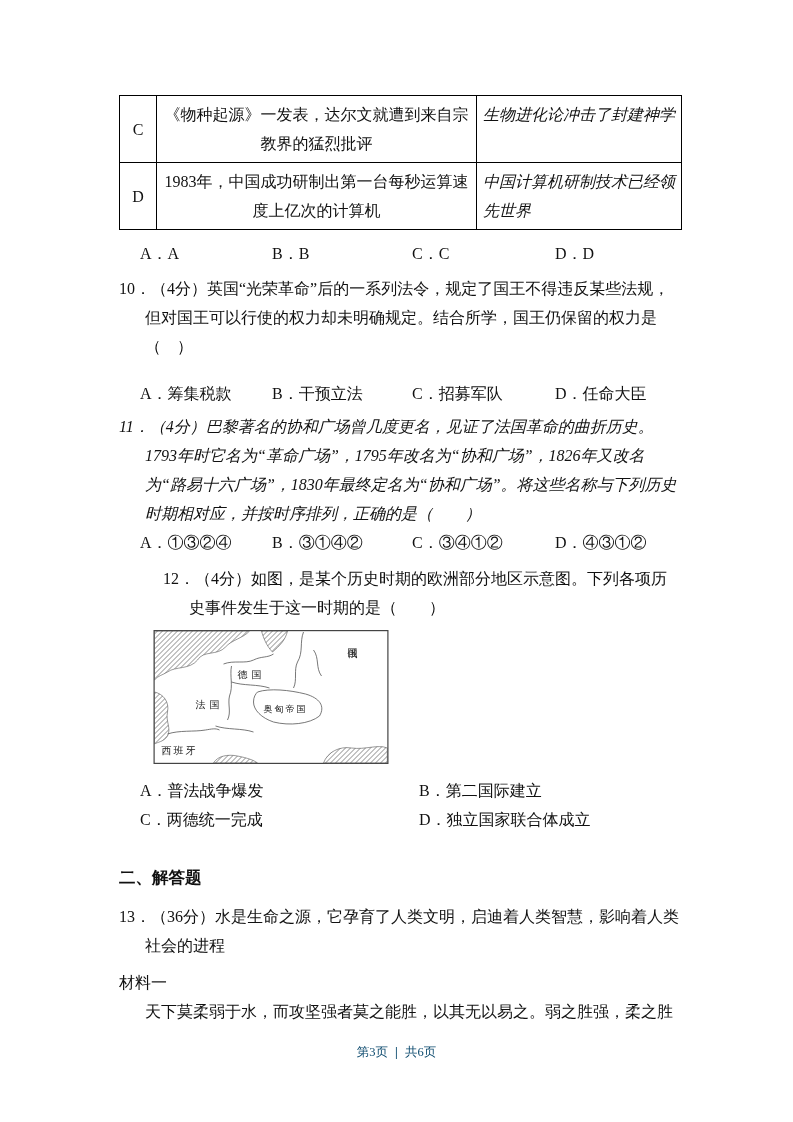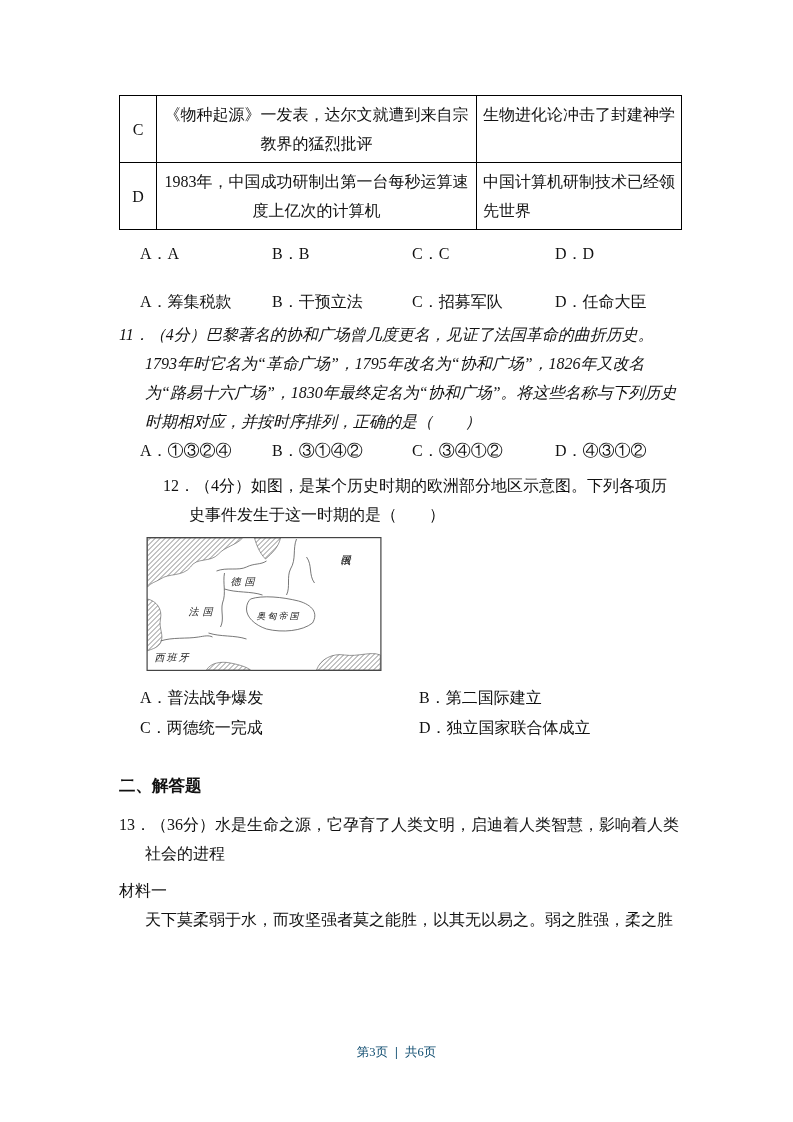--- a/index.html
+++ b/index.html
@@ -20,21 +20,21 @@
     left: 119px;
     top: 95px;
     width: 562px;
   }
 
   
   table.qtable { border-collapse: collapse; width: 562px; table-layout: fixed; }
   table.qtable td { border: 1px solid #000; padding: 4px 6px; }
   td.cell-letter { width: 37px; text-align: center; vertical-align: middle; }
   td.cell-event  { width: 320px; text-align: center; vertical-align: middle; }
-  td.cell-concl  { width: 205px; text-align: left; vertical-align: top; }
+  td.cell-concl  { width: 205px; text-align: left; vertical-align: top; font-style: italic; }
 
   
   .opts { padding-left: 21px; white-space: nowrap; }
   .opts-answers { margin-top: 9px; }
   .opts .opt { display: inline-block; }
   .opts-4 .opt:nth-child(1) { width: 128px; }
   .opts-4 .opt:nth-child(2) { width: 136px; }
   .opts-4 .opt:nth-child(3) { width: 139px; }
   .opts-2 .opt:nth-child(1) { width: 275px; }
 
@@ -42,21 +42,21 @@
   .stem { padding-left: 26px; text-indent: -26px; margin-top: 5px; }
   .stem.q11 { margin-top: 4px; font-style: italic; }
   .stem.q12 { margin-top: 6px; margin-left: 44px; }
   .stem.q13 { margin-top: 10px; }
   .periods { margin-top: 0; }
   .opts-q10 { margin-top: 18px; }
   .opts-q11 { margin-top: 0; }
   .opts-q12 { margin-top: 12px; }
 
   
-  .map-figure { width: 264px; height: 134px; margin: 8px 0 0 13px; font-style: italic; }
+  .map-figure { width: 264px; height: 134px; margin: 8px 0 0 20px; }
   .map-figure svg { display: block; width: 100%; height: 100%; }
   .map-label { font-family: "Liberation Serif", serif; fill: #222; }
 
   
   .section-heading {
     margin-top: 28px;
     font-size: 16.5px;
     font-weight: bold;
     font-family: "Liberation Sans", sans-serif;
   }
@@ -96,20 +96,21 @@
       </tbody>
     </table>
 
     <div class="opts opts-4 opts-answers">
       <span class="opt">A．A</span>
       <span class="opt">B．B</span>
       <span class="opt">C．C</span>
       <span class="opt">D．D</span>
     </div>
 
+    <p class="stem">10．（4分）英国“光荣革命”后的一系列法令，规定了国王不得违反某些法规，但对国王可以行使的权力却未明确规定。结合所学，国王仍保留的权力是（　）</p>
     <div class="opts opts-4 opts-q10">
       <span class="opt">A．筹集税款</span>
       <span class="opt">B．干预立法</span>
       <span class="opt">C．招募军队</span>
       <span class="opt">D．任命大臣</span>
     </div>
 
     <p class="stem q11">11．（4分）巴黎著名的协和广场曾几度更名，见证了法国革命的曲折历史。1793年时它名为“革命广场”，1795年改名为“协和广场”，1826年又改名为“路易十六广场”，1830年最终定名为“协和广场”。将这些名称与下列历史时期相对应，并按时序排列，正确的是（　　）</p>
     <div class="opts opts-4 opts-q11">
       <span class="opt">A．①③②④</span>

